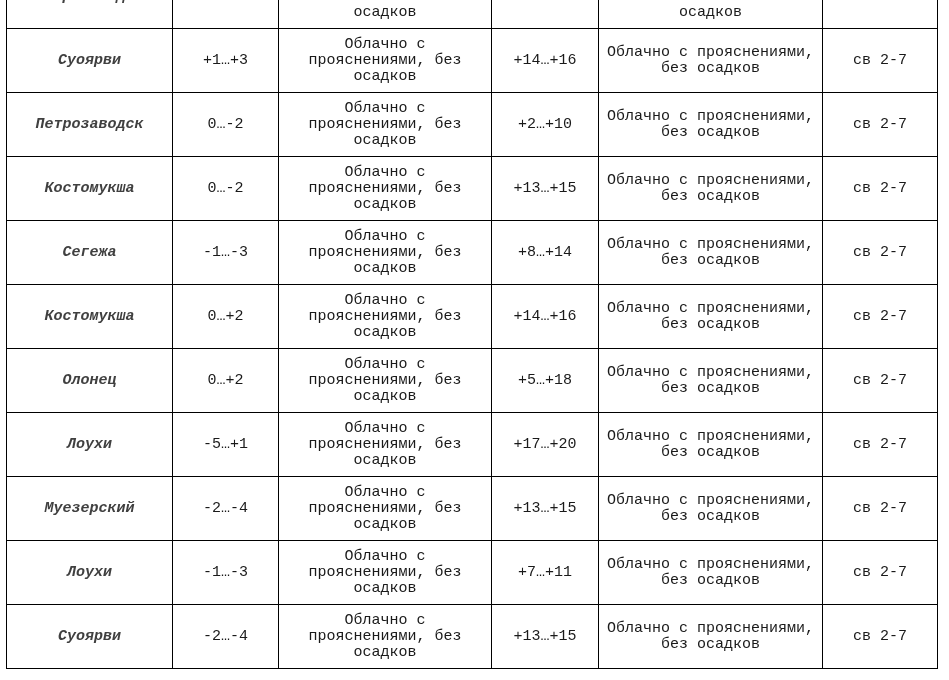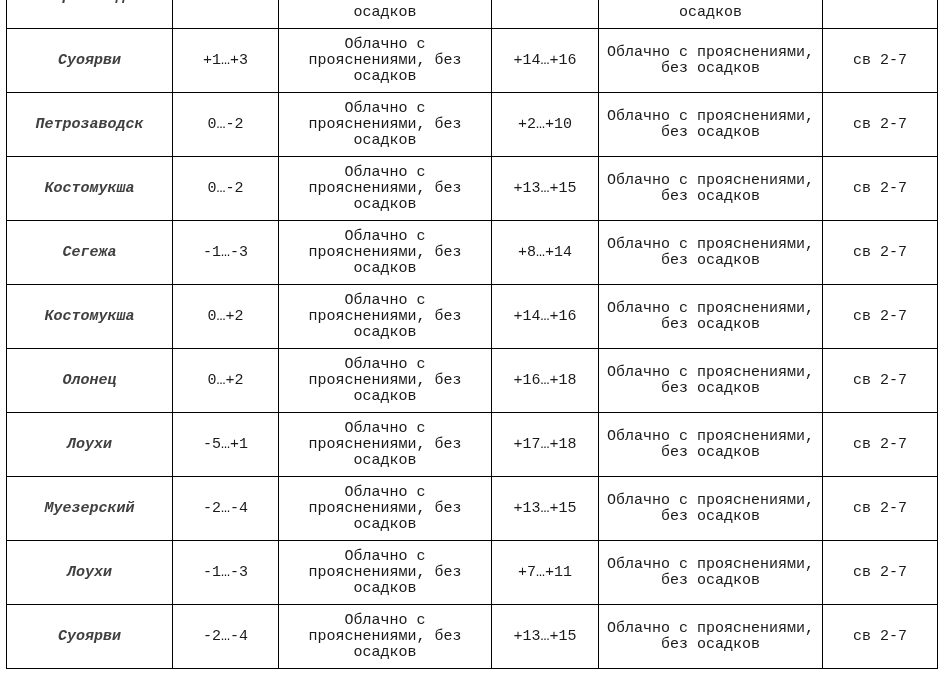--- a/index.html
+++ b/index.html
@@ -108,29 +108,29 @@
         <td>0…+2</td>
         <td class="desc">Облачно с прояснениями, без осадков</td>
         <td>+14…+16</td>
         <td class="desc">Облачно с прояснениями, без осадков</td>
         <td>св 2-7</td>
       </tr>
       <tr>
         <td class="city">Олонец</td>
         <td>0…+2</td>
         <td class="desc">Облачно с прояснениями, без осадков</td>
-        <td>+16…+18</td>
+        <td>+5…+18</td>
         <td class="desc">Облачно с прояснениями, без осадков</td>
         <td>св 2-7</td>
       </tr>
       <tr>
         <td class="city">Лоухи</td>
         <td>-5…+1</td>
         <td class="desc">Облачно с прояснениями, без осадков</td>
-        <td>+17…+18</td>
+        <td>+17…+20</td>
         <td class="desc">Облачно с прояснениями, без осадков</td>
         <td>св 2-7</td>
       </tr>
       <tr>
         <td class="city">Муезерский</td>
         <td>-2…-4</td>
         <td class="desc">Облачно с прояснениями, без осадков</td>
         <td>+13…+15</td>
         <td class="desc">Облачно с прояснениями, без осадков</td>
         <td>св 2-7</td>

